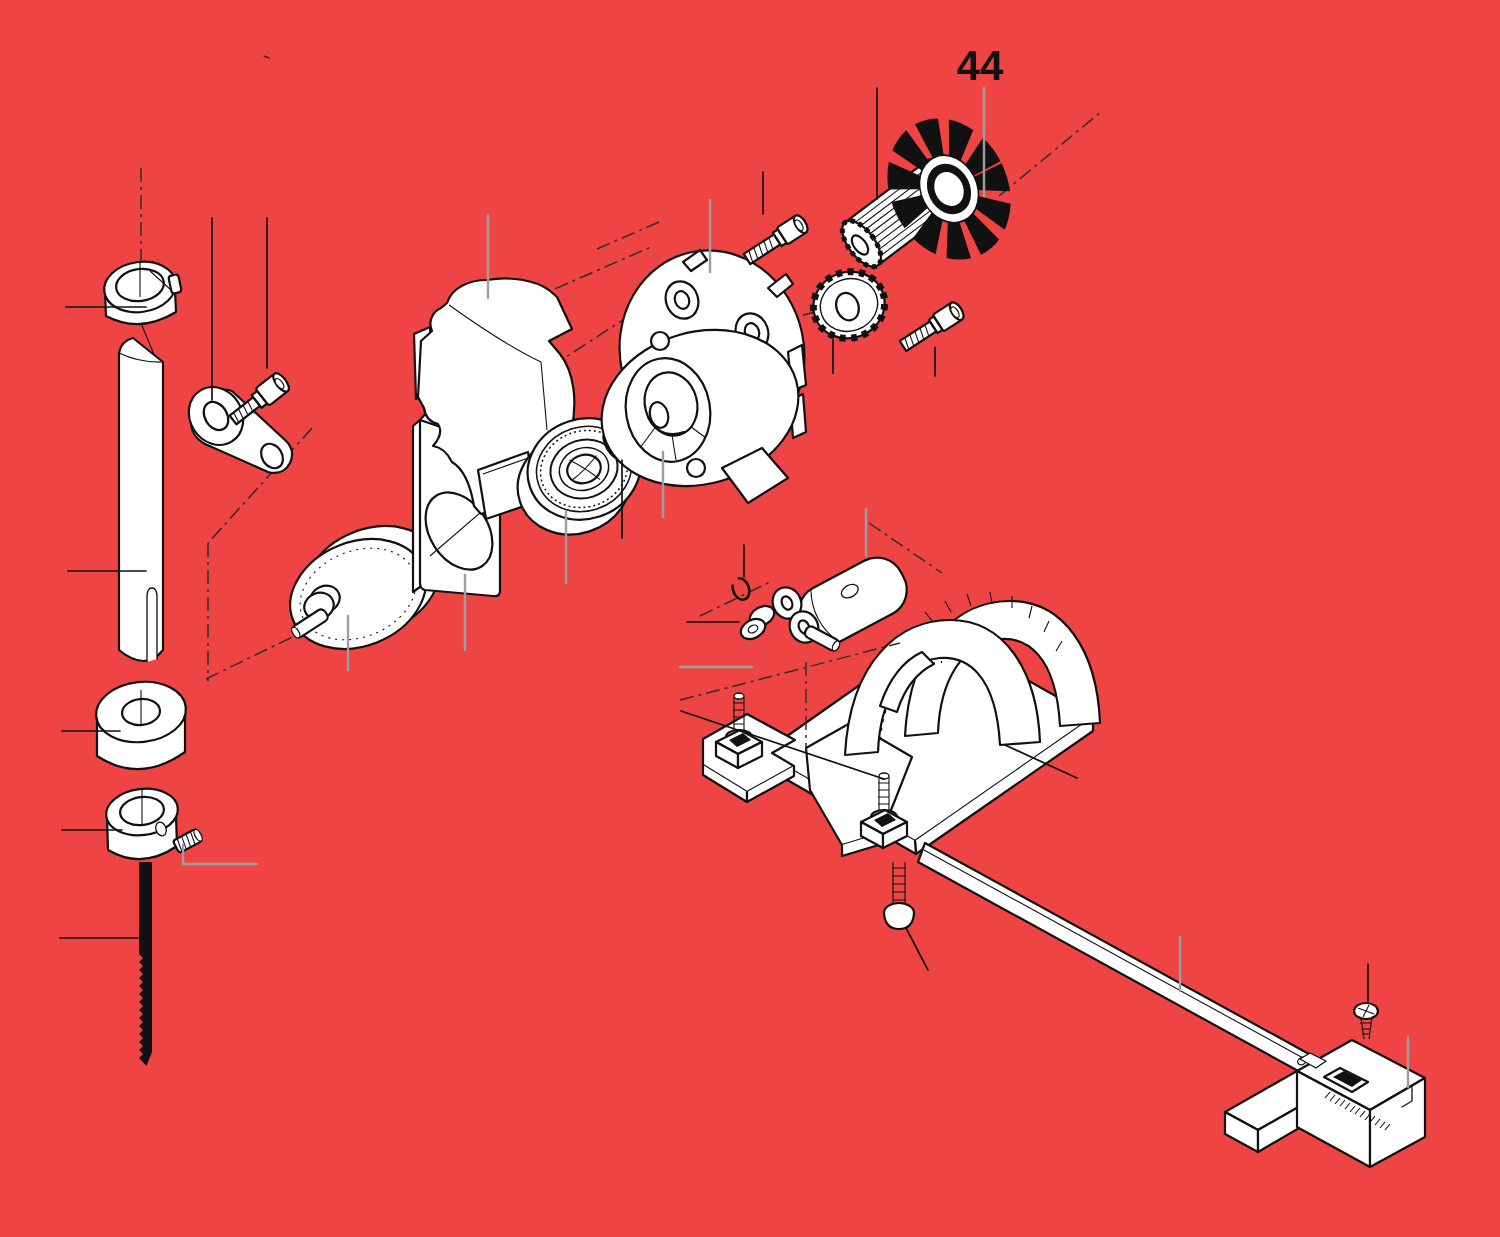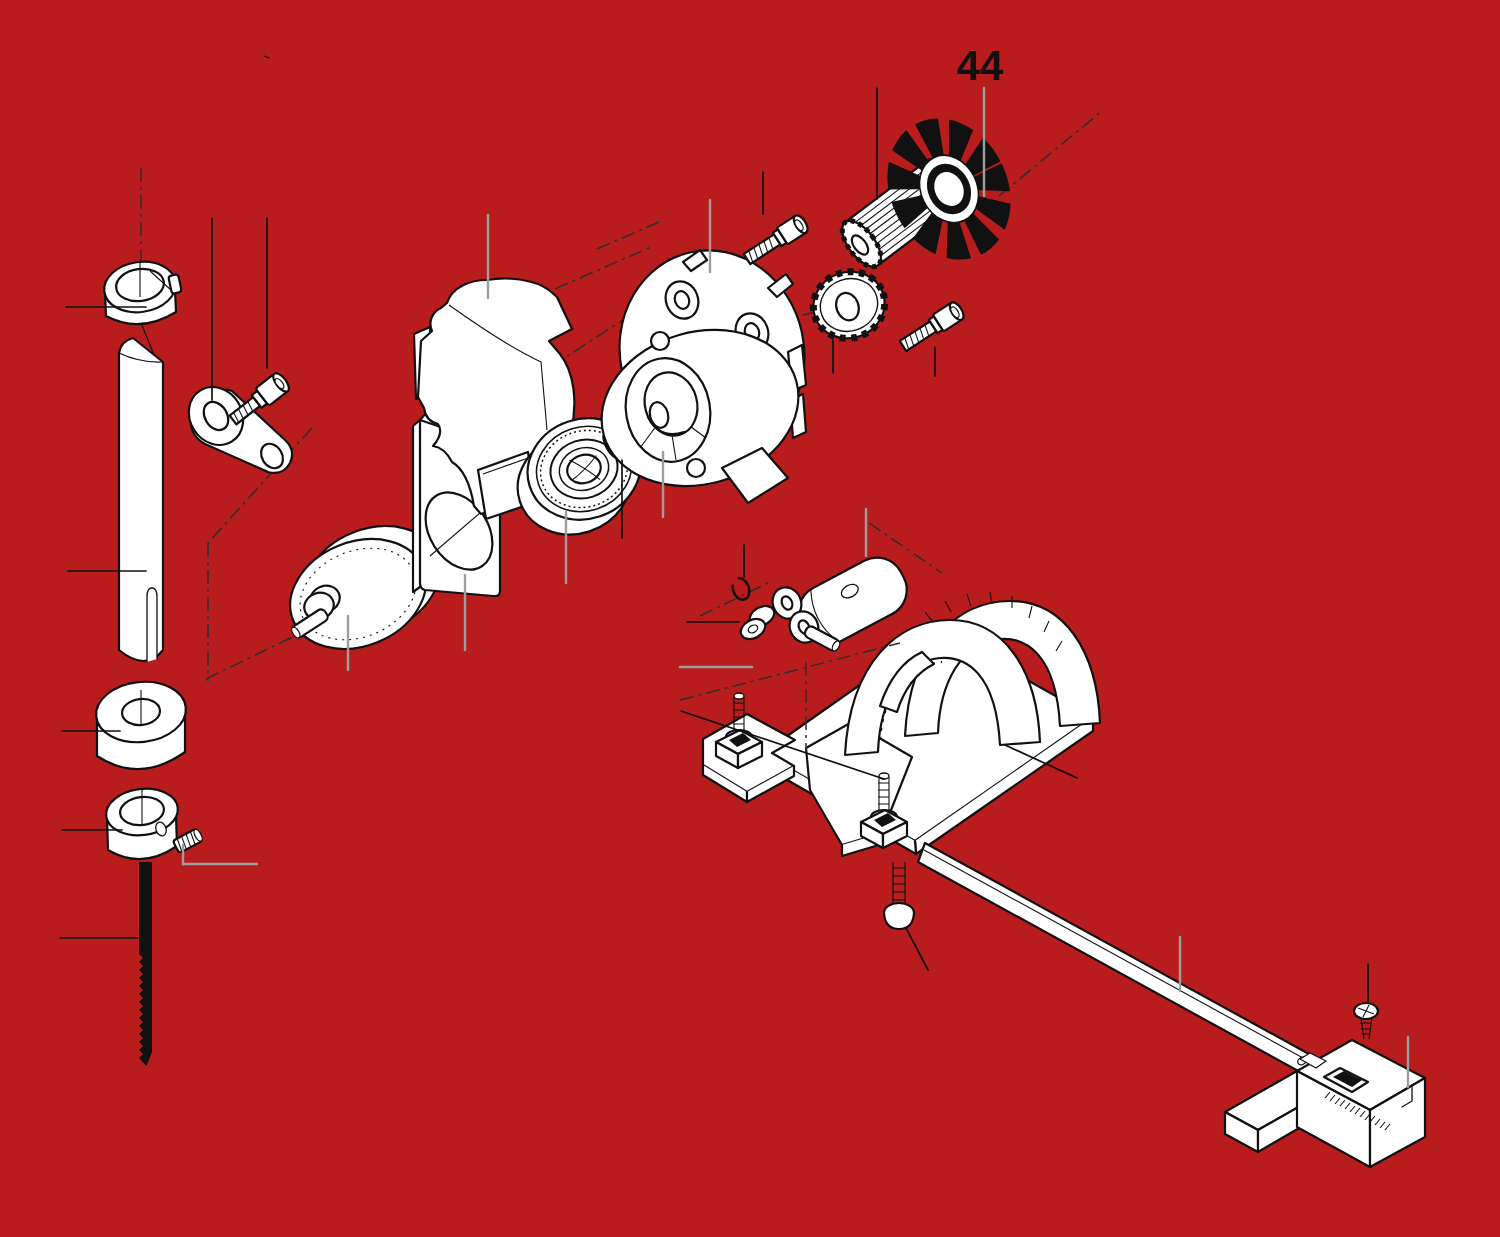--- a/index.html
+++ b/index.html
@@ -1,16 +1,16 @@
 <!DOCTYPE html>
 <html><head>
 <meta charset="utf-8">
 <style>
   html,body{margin:0;padding:0;background:#ffffff;}
-  .stage{position:relative;width:1500px;height:1237px;background:#b91c1c;overflow:hidden;
+  .stage{position:relative;width:1500px;height:1237px;background:#ef4444;overflow:hidden;
          font-family:"Liberation Sans",sans-serif;}
   svg{display:block}
   .ln{fill:#ffffff;stroke:#111111;stroke-width:2.2;stroke-linejoin:round;stroke-linecap:round;}
   .nf{fill:none;}
   .thin{stroke-width:1.3;}
   .blk{fill:#111111;stroke:none;}
   .ldr{stroke:#111111;stroke-width:1.7;fill:none;stroke-linecap:round;}
   .ldrg{stroke:#9e9e9e;stroke-width:2.4;fill:none;stroke-linecap:round;}
   .dd{fill:none;stroke:#2e2e2e;stroke-width:1.5;stroke-dasharray:14 5 3 5;}
   .hatch{stroke:#111111;stroke-width:1.1;fill:none;}

